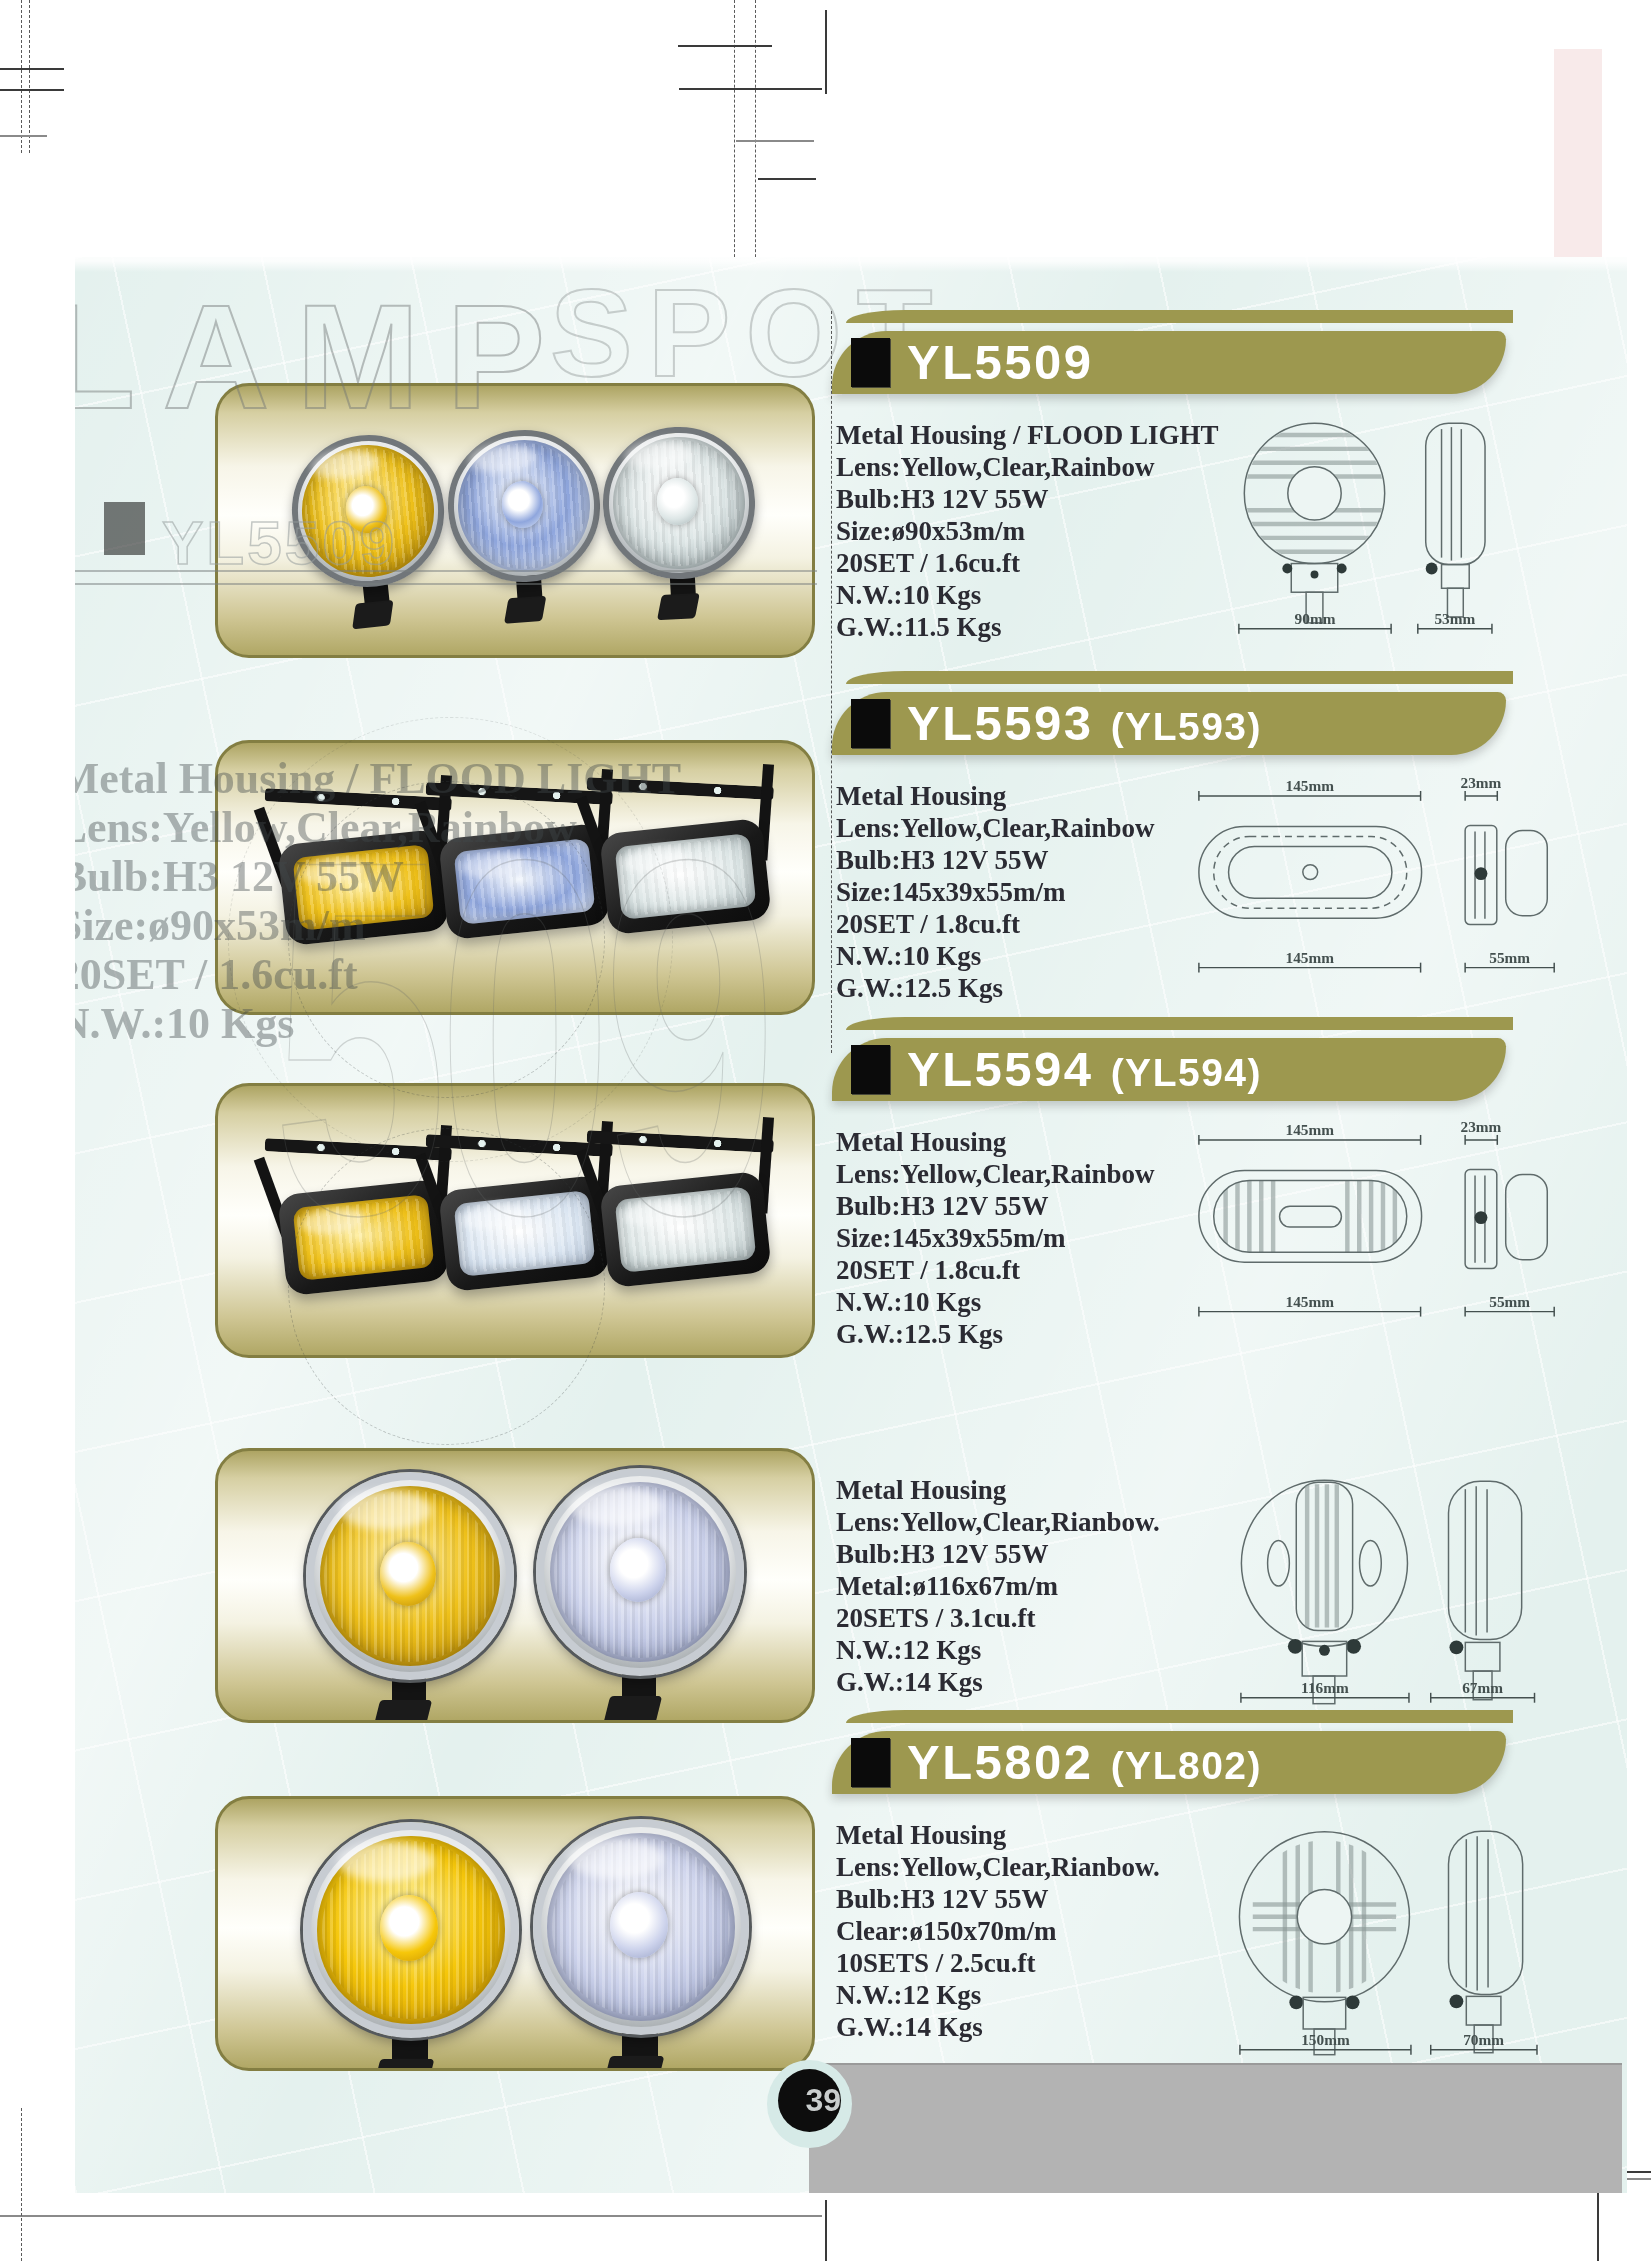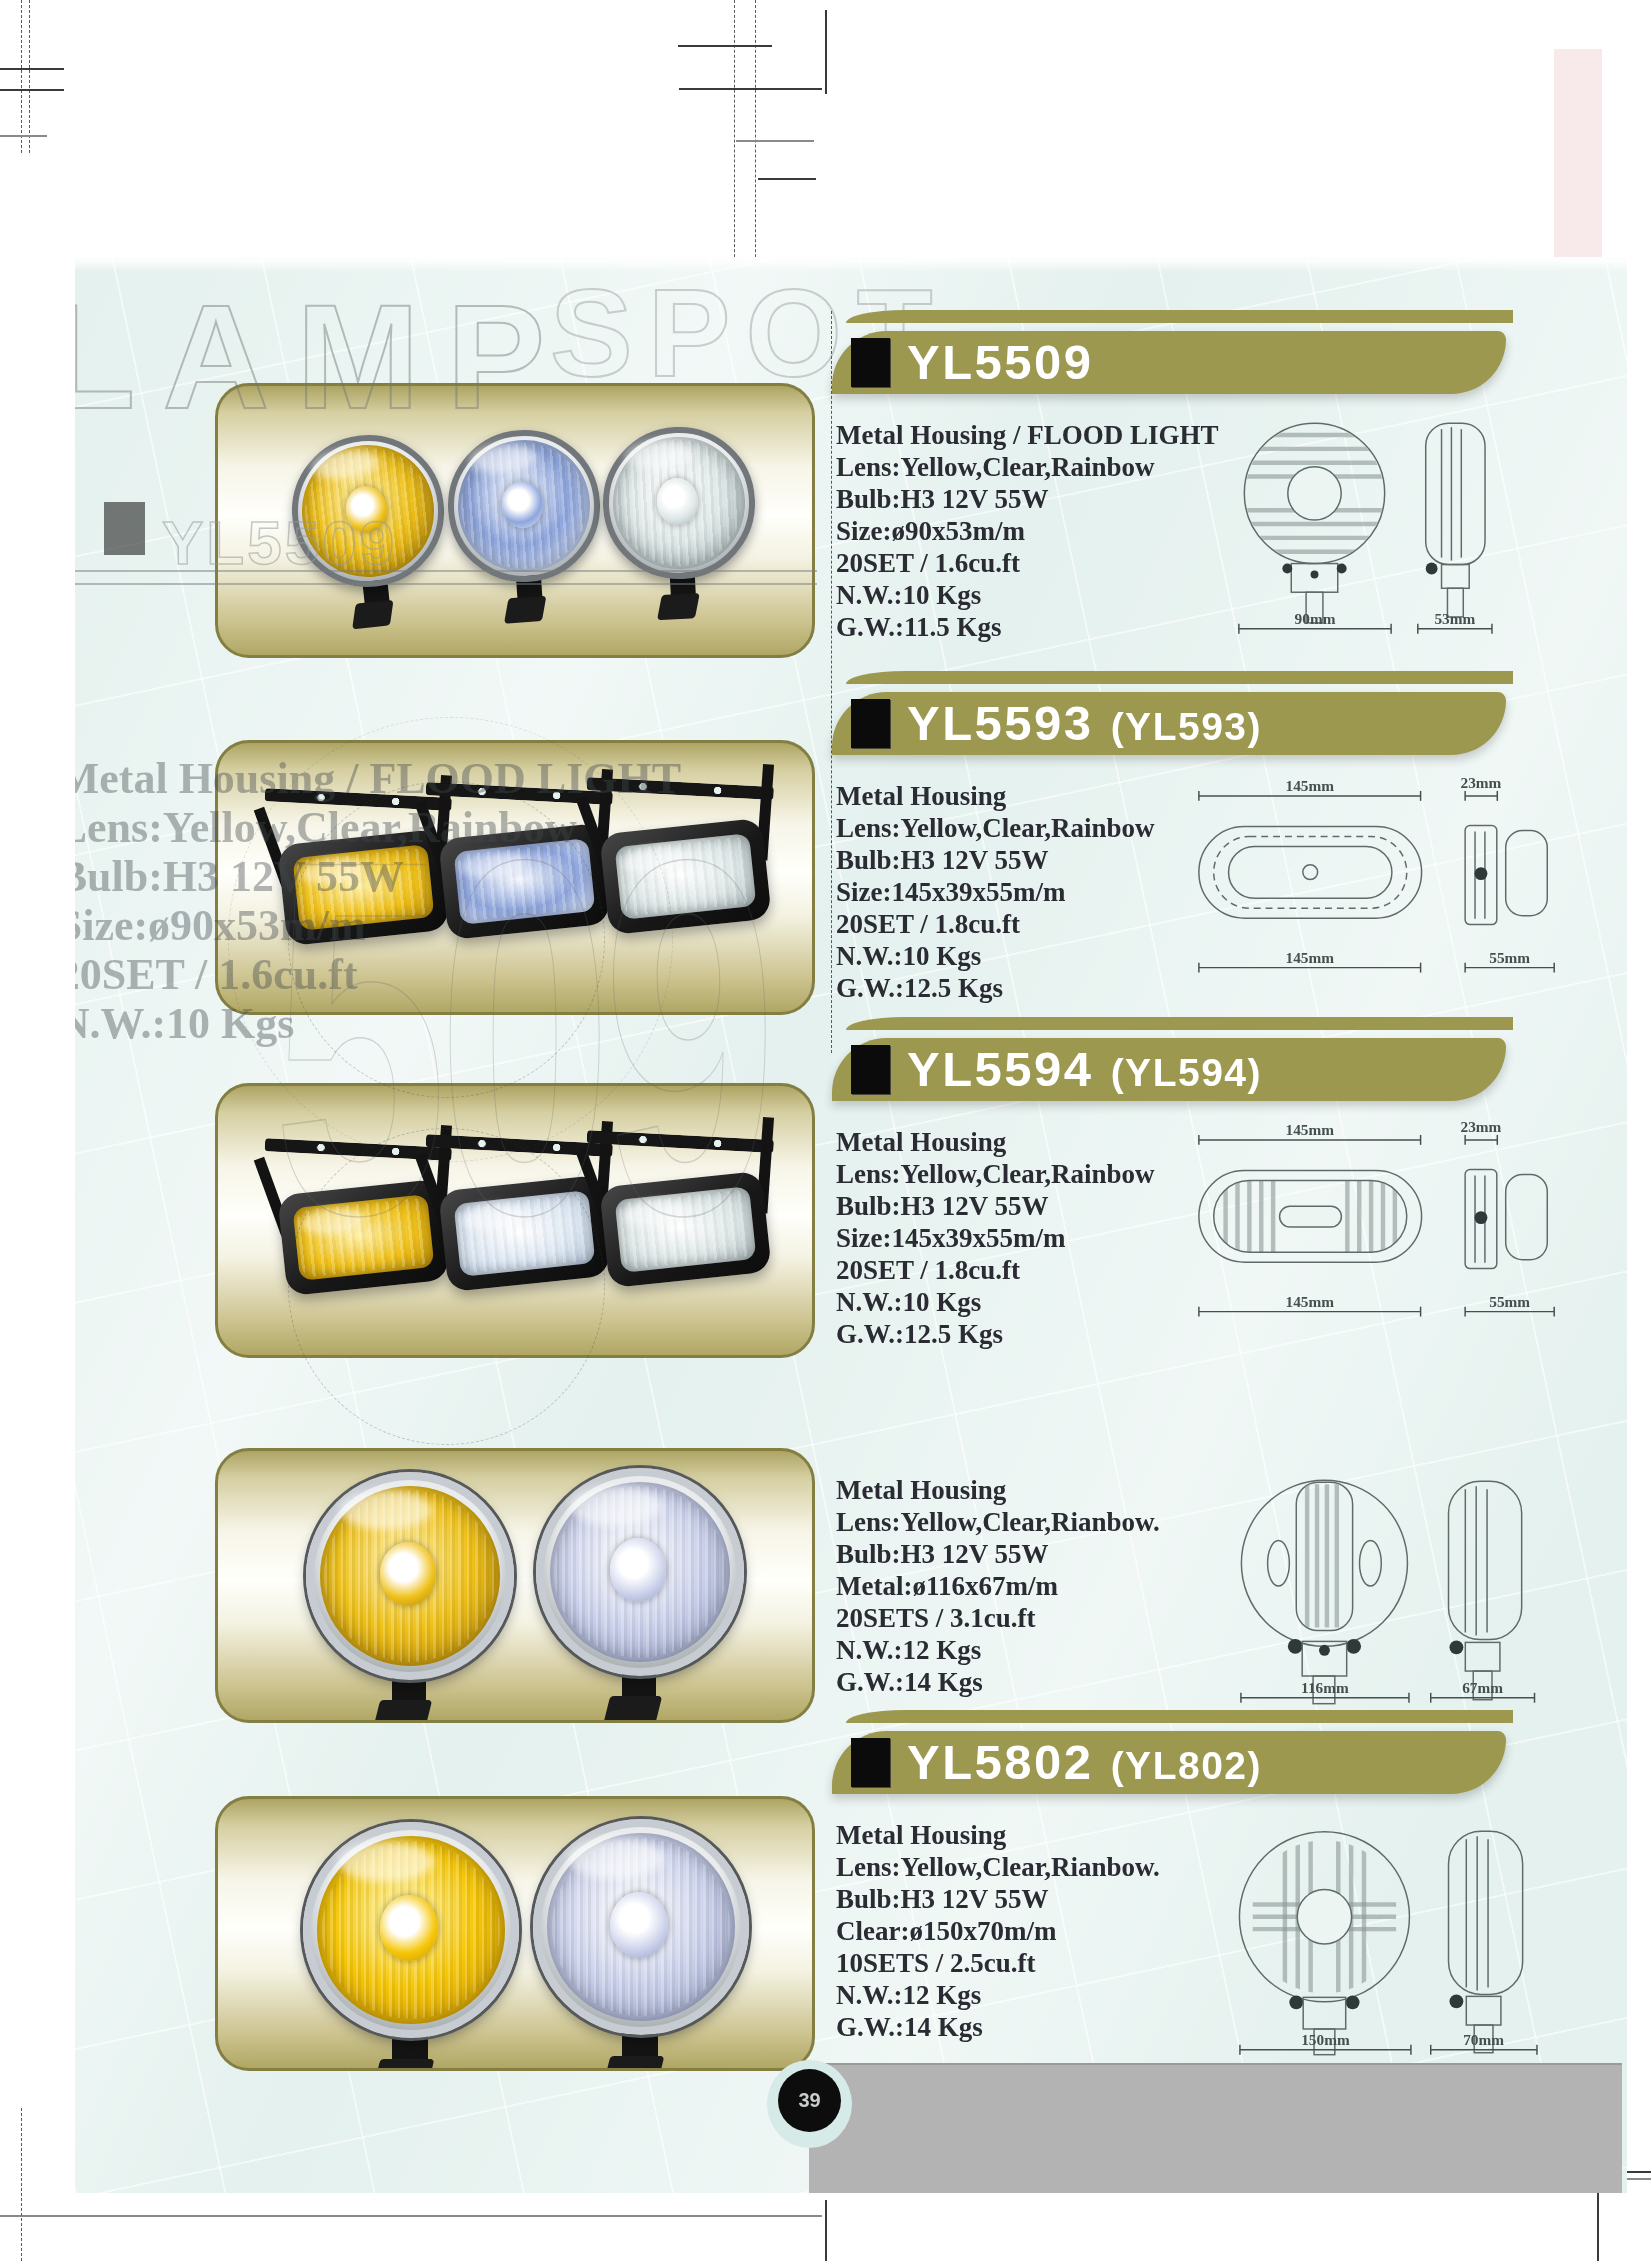--- a/index.html
+++ b/index.html
@@ -114,22 +114,22 @@
   .hatch{stroke:#8b9897;stroke-width:9;opacity:.6;}
   .diml{stroke:#44504f;stroke-width:3;}
   .dark{fill:#2e3a39;}
 
   
   .bottom-gray{position:absolute;left:734px;top:1806px;width:813px;height:131px;background:#b3b3b3;
     border-top:2px solid #9a9a9a;z-index:4;}
   .pagenum-halo{position:absolute;left:692px;top:1803px;width:85px;height:88px;border-radius:50%;
     background:#d6eae7;z-index:5;}
   .pagenum{position:absolute;left:703px;top:1812px;width:63px;height:63px;border-radius:50%;
-    background:#0d0d0d;z-index:6;color:#c9cdcd;font-size:20px;font-weight:bold;
-    text-align:center;line-height:63px;}
+    background:#0d0d0d;z-index:6;color:#c9cdcd;font-size:32px;font-weight:bold;
+    text-align:right;line-height:63px;}
 </style>
 </head>
 <body>
 
 <div class="page" data-name="catalog-page">
 
   <div class="vdash" data-name="crop-mark" style="left:21px;top:0;height:153px;"></div>
   <div class="vdash" data-name="crop-mark" style="left:29px;top:0;height:153px;"></div>
   <div class="mark" data-name="crop-mark" style="left:0;top:68px;width:64px;height:2px;"></div>
   <div class="mark" data-name="crop-mark" style="left:0;top:89px;width:64px;height:1.5px;"></div>

